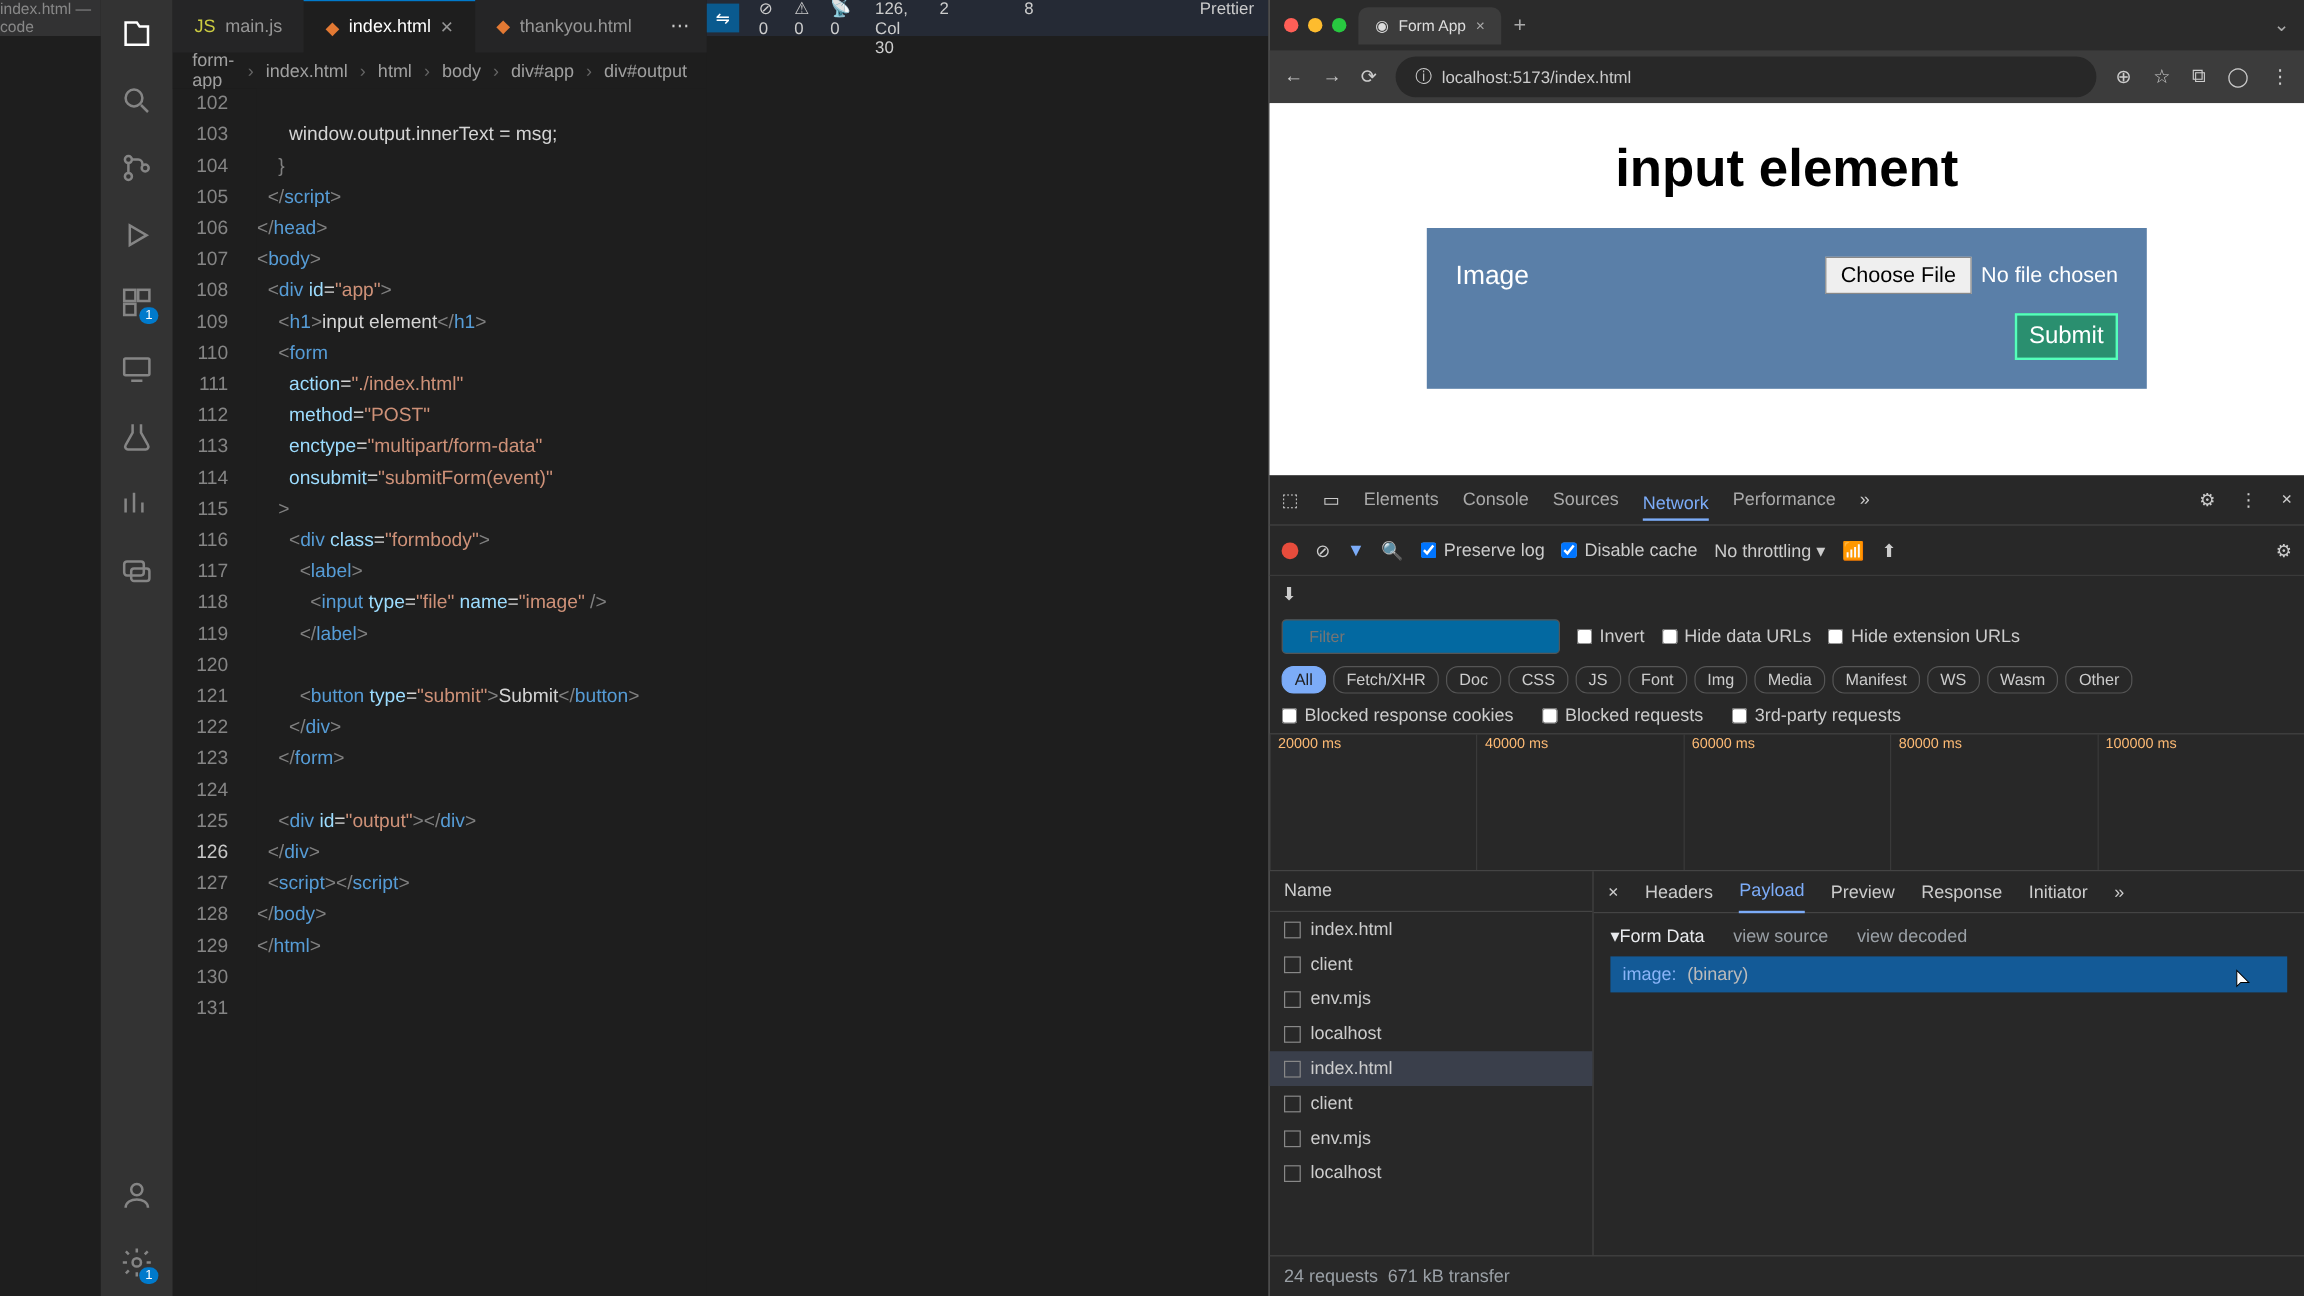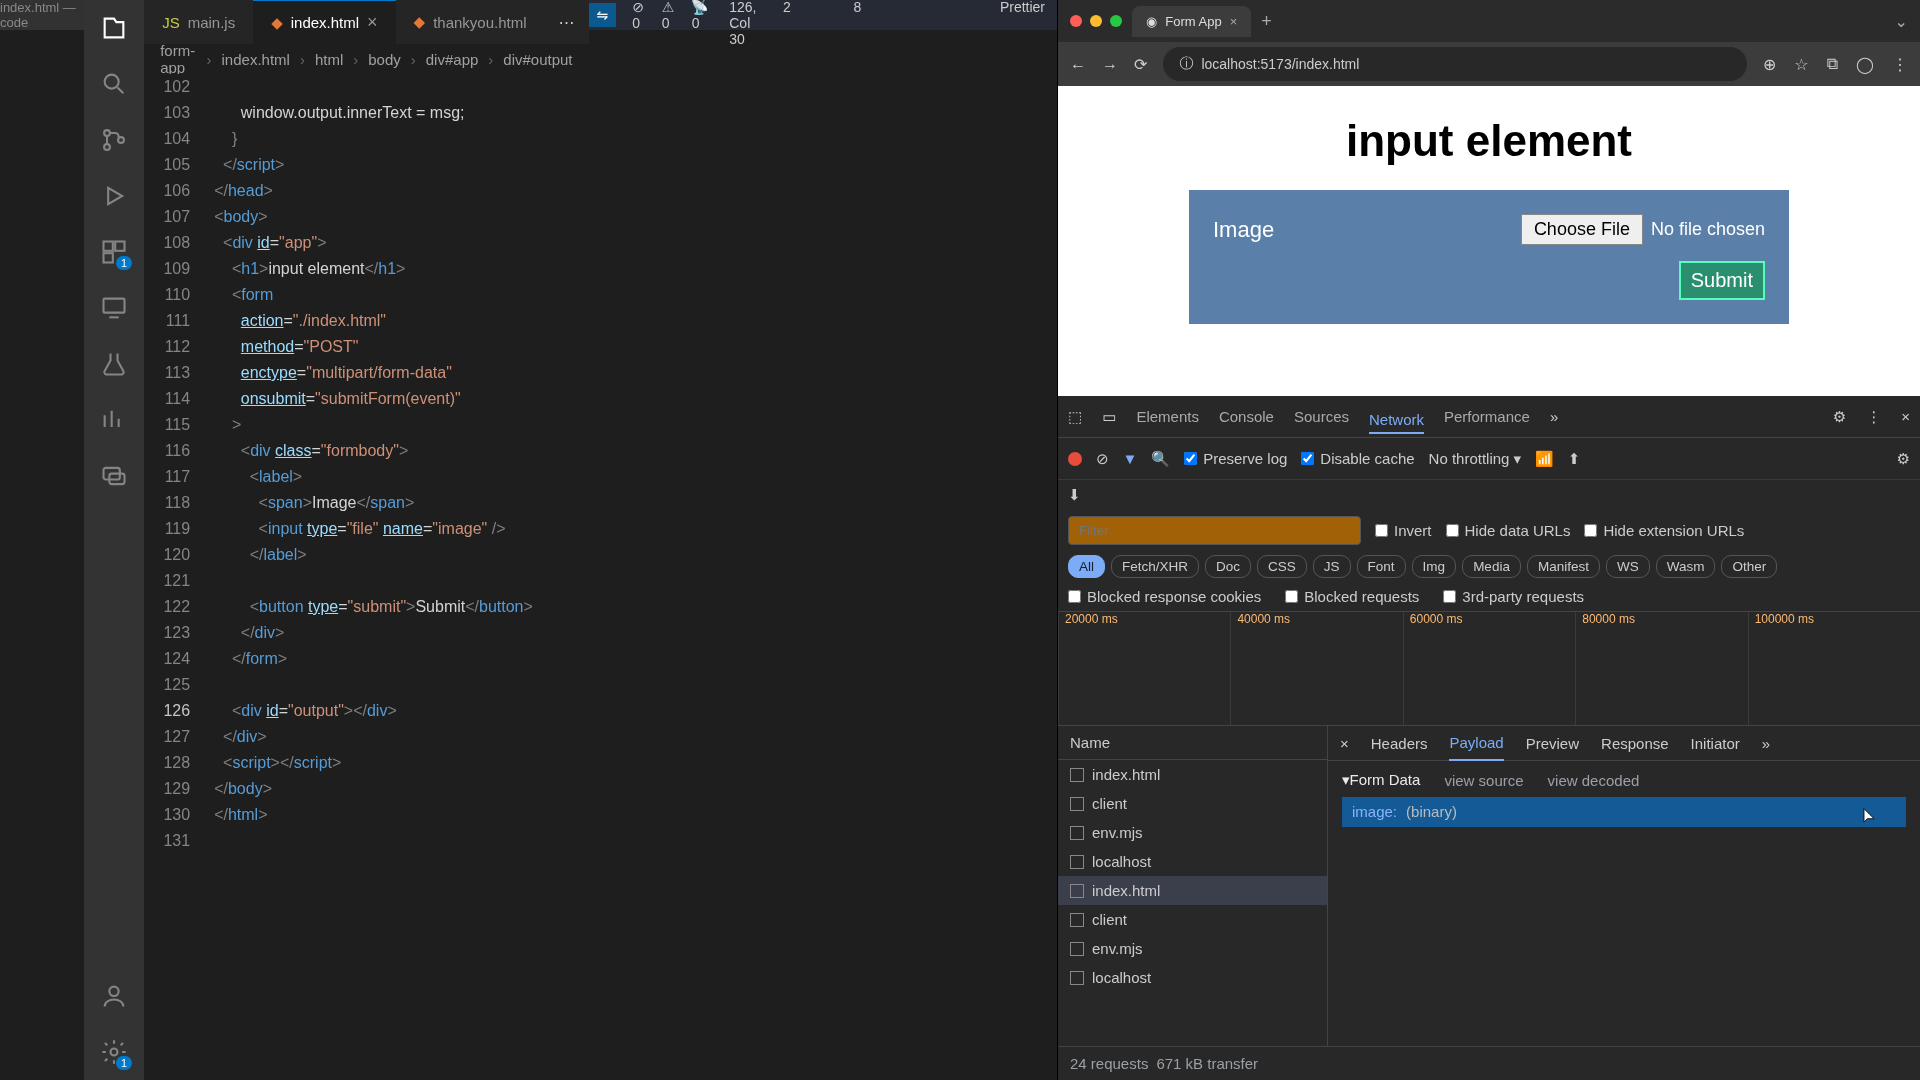--- a/index.html
+++ b/index.html
@@ -19,21 +19,21 @@
 .tab-actions { margin-left: auto; display: flex; gap: 14px; padding-right: 14px; color: #ccc; }
 .breadcrumbs { height: 30px; display: flex; align-items: center; padding: 0 16px; gap: 10px; color: #a0a0a0; font-size: 15px; background: #1e1e1e; }
 .breadcrumbs .sep { color: #666; }
 .code { flex: 1; display: flex; font-family: Menlo, Monaco, monospace; font-size: 16px; line-height: 26px; overflow: hidden; }
 .gutter { width: 70px; text-align: right; padding-right: 24px; color: #858585; background: #1e1e1e; }
 .gutter .ln { height: 26px; margin-left: 10px; }
 .gutter .ln.current { color: #c6c6c6; }
 .codelines { flex: 1; color: #d4d4d4; }
 .codelines .line { height: 26px; white-space: pre; }
 .c-tag { color: #569cd6; }
-.c-attr { color: #9cdcfe; text-decoration: underline; }
+.c-attr { color: #9cdcfe; }
 .c-str { color: #ce9178; }
 .c-pun { color: #808080; }
 .statusbar { height: 30px; background: #252a35; color: #ccc; display: flex; align-items: center; font-size: 14px; padding: 0 12px; gap: 20px; }
 .statusbar .left { display: flex; gap: 16px; align-items: center; }
 .statusbar .right { margin-left: auto; display: flex; gap: 20px; }
 .remote-ind { background: #0a5a8f; padding: 4px 8px; margin-left: -12px; color: #fff; }
 
 .browser { flex: 1; background: #fff; display: flex; flex-direction: column; border-left: 1px solid #000; }
 .chrome-top { background: #2b2b2b; }
 .tabbar { height: 42px; display: flex; align-items: center; padding: 0 12px; gap: 10px; }
@@ -59,21 +59,21 @@
 .devtools { flex: 1; background: #282828; color: #ccc; display: flex; flex-direction: column; font-size: 15px; }
 .dt-tabs { display: flex; align-items: center; height: 42px; border-bottom: 1px solid #444; padding: 0 10px; gap: 20px; }
 .dt-tabs .t { cursor: pointer; color: #aaa; }
 .dt-tabs .t.active { color: #7cacf8; border-bottom: 2px solid #7cacf8; padding-bottom: 4px; margin-bottom: -12px; }
 .dt-tabs .sp { flex: 1; }
 .dt-sub { display: flex; align-items: center; height: 42px; padding: 0 10px; gap: 14px; border-bottom: 1px solid #3a3a3a; }
 .rec { width: 14px; height: 14px; border-radius: 50%; background: #e74c3c; }
 .chk { display: flex; align-items: center; gap: 6px; }
 .dt-sub2 { padding: 6px 10px; }
 .filterrow { display: flex; align-items: center; gap: 14px; padding: 6px 10px; }
-.filterinput { background: #a16207; border: 1px solid #555; padding: 6px 10px; border-radius: 4px; width: 293px; color: #ccc; }
+.filterinput { background: #0369a1; border: 1px solid #555; padding: 6px 22px; border-radius: 4px; width: 232px; color: #ccc; }
 .pillrow { display: flex; gap: 6px; padding: 4px 10px; flex-wrap: wrap; }
 .pill { padding: 3px 10px; border: 1px solid #555; border-radius: 10px; font-size: 13.5px; cursor: pointer; }
 .pill.active { background: #7cacf8; color: #202124; border-color: #7cacf8; }
 .chkrow { display: flex; gap: 24px; padding: 6px 10px; }
 .timeline { height: 115px; border-bottom: 1px solid #444; border-top: 1px solid #444; position: relative; display: flex; font-size: 12px; color: #fdba74; }
 .timeline .tick { flex: 1; border-left: 1px solid #3a3a3a; padding-left: 6px; }
 .dt-split { flex: 1; display: flex; }
 .reqlist { width: 270px; border-right: 1px solid #444; }
 .reqlist .hdr { padding: 8px 12px; border-bottom: 1px solid #444; color: #ccc; }
 .reqlist .req { padding: 6px 12px; display: flex; align-items: center; gap: 8px; cursor: pointer; }
@@ -229,21 +229,20 @@
             <div class="line">  <span class="c-pun">&lt;</span><span class="c-tag">div</span> <span class="c-attr">id</span>=<span class="c-str">"app"</span><span class="c-pun">&gt;</span></div>
             <div class="line">    <span class="c-pun">&lt;</span><span class="c-tag">h1</span><span class="c-pun">&gt;</span>input element<span class="c-pun">&lt;/</span><span class="c-tag">h1</span><span class="c-pun">&gt;</span></div>
             <div class="line">    <span class="c-pun">&lt;</span><span class="c-tag">form</span></div>
             <div class="line">      <span class="c-attr">action</span>=<span class="c-str">"./index.html"</span></div>
             <div class="line">      <span class="c-attr">method</span>=<span class="c-str">"POST"</span></div>
             <div class="line">      <span class="c-attr">enctype</span>=<span class="c-str">"multipart/form-data"</span></div>
             <div class="line">      <span class="c-attr">onsubmit</span>=<span class="c-str">"submitForm(event)"</span></div>
             <div class="line">    <span class="c-pun">&gt;</span></div>
             <div class="line">      <span class="c-pun">&lt;</span><span class="c-tag">div</span> <span class="c-attr">class</span>=<span class="c-str">"formbody"</span><span class="c-pun">&gt;</span></div>
             <div class="line">        <span class="c-pun">&lt;</span><span class="c-tag">label</span><span class="c-pun">&gt;</span></div>
-            <div class="line">          <span class="c-pun">&lt;</span><span class="c-tag">span</span><span class="c-pun">&gt;</span>Image<span class="c-pun">&lt;/</span><span class="c-tag">span</span><span class="c-pun">&gt;</span></div>
             <div class="line">          <span class="c-pun">&lt;</span><span class="c-tag">input</span> <span class="c-attr">type</span>=<span class="c-str">"file"</span> <span class="c-attr">name</span>=<span class="c-str">"image"</span> <span class="c-pun">/&gt;</span></div>
             <div class="line">        <span class="c-pun">&lt;/</span><span class="c-tag">label</span><span class="c-pun">&gt;</span></div>
             <div class="line"></div>
             <div class="line">        <span class="c-pun">&lt;</span><span class="c-tag">button</span> <span class="c-attr">type</span>=<span class="c-str">"submit"</span><span class="c-pun">&gt;</span>Submit<span class="c-pun">&lt;/</span><span class="c-tag">button</span><span class="c-pun">&gt;</span></div>
             <div class="line">      <span class="c-pun">&lt;/</span><span class="c-tag">div</span><span class="c-pun">&gt;</span></div>
             <div class="line">    <span class="c-pun">&lt;/</span><span class="c-tag">form</span><span class="c-pun">&gt;</span></div>
             <div class="line"></div>
             <div class="line">    <span class="c-pun">&lt;</span><span class="c-tag">div</span> <span class="c-attr">id</span>=<span class="c-str">"output"</span><span class="c-pun">&gt;&lt;/</span><span class="c-tag">div</span><span class="c-pun">&gt;</span></div>
             <div class="line">  <span class="c-pun">&lt;/</span><span class="c-tag">div</span><span class="c-pun">&gt;</span></div>
             <div class="line">  <span class="c-pun">&lt;</span><span class="c-tag">script</span><span class="c-pun">&gt;&lt;/</span><span class="c-tag">script</span><span class="c-pun">&gt;</span></div>

